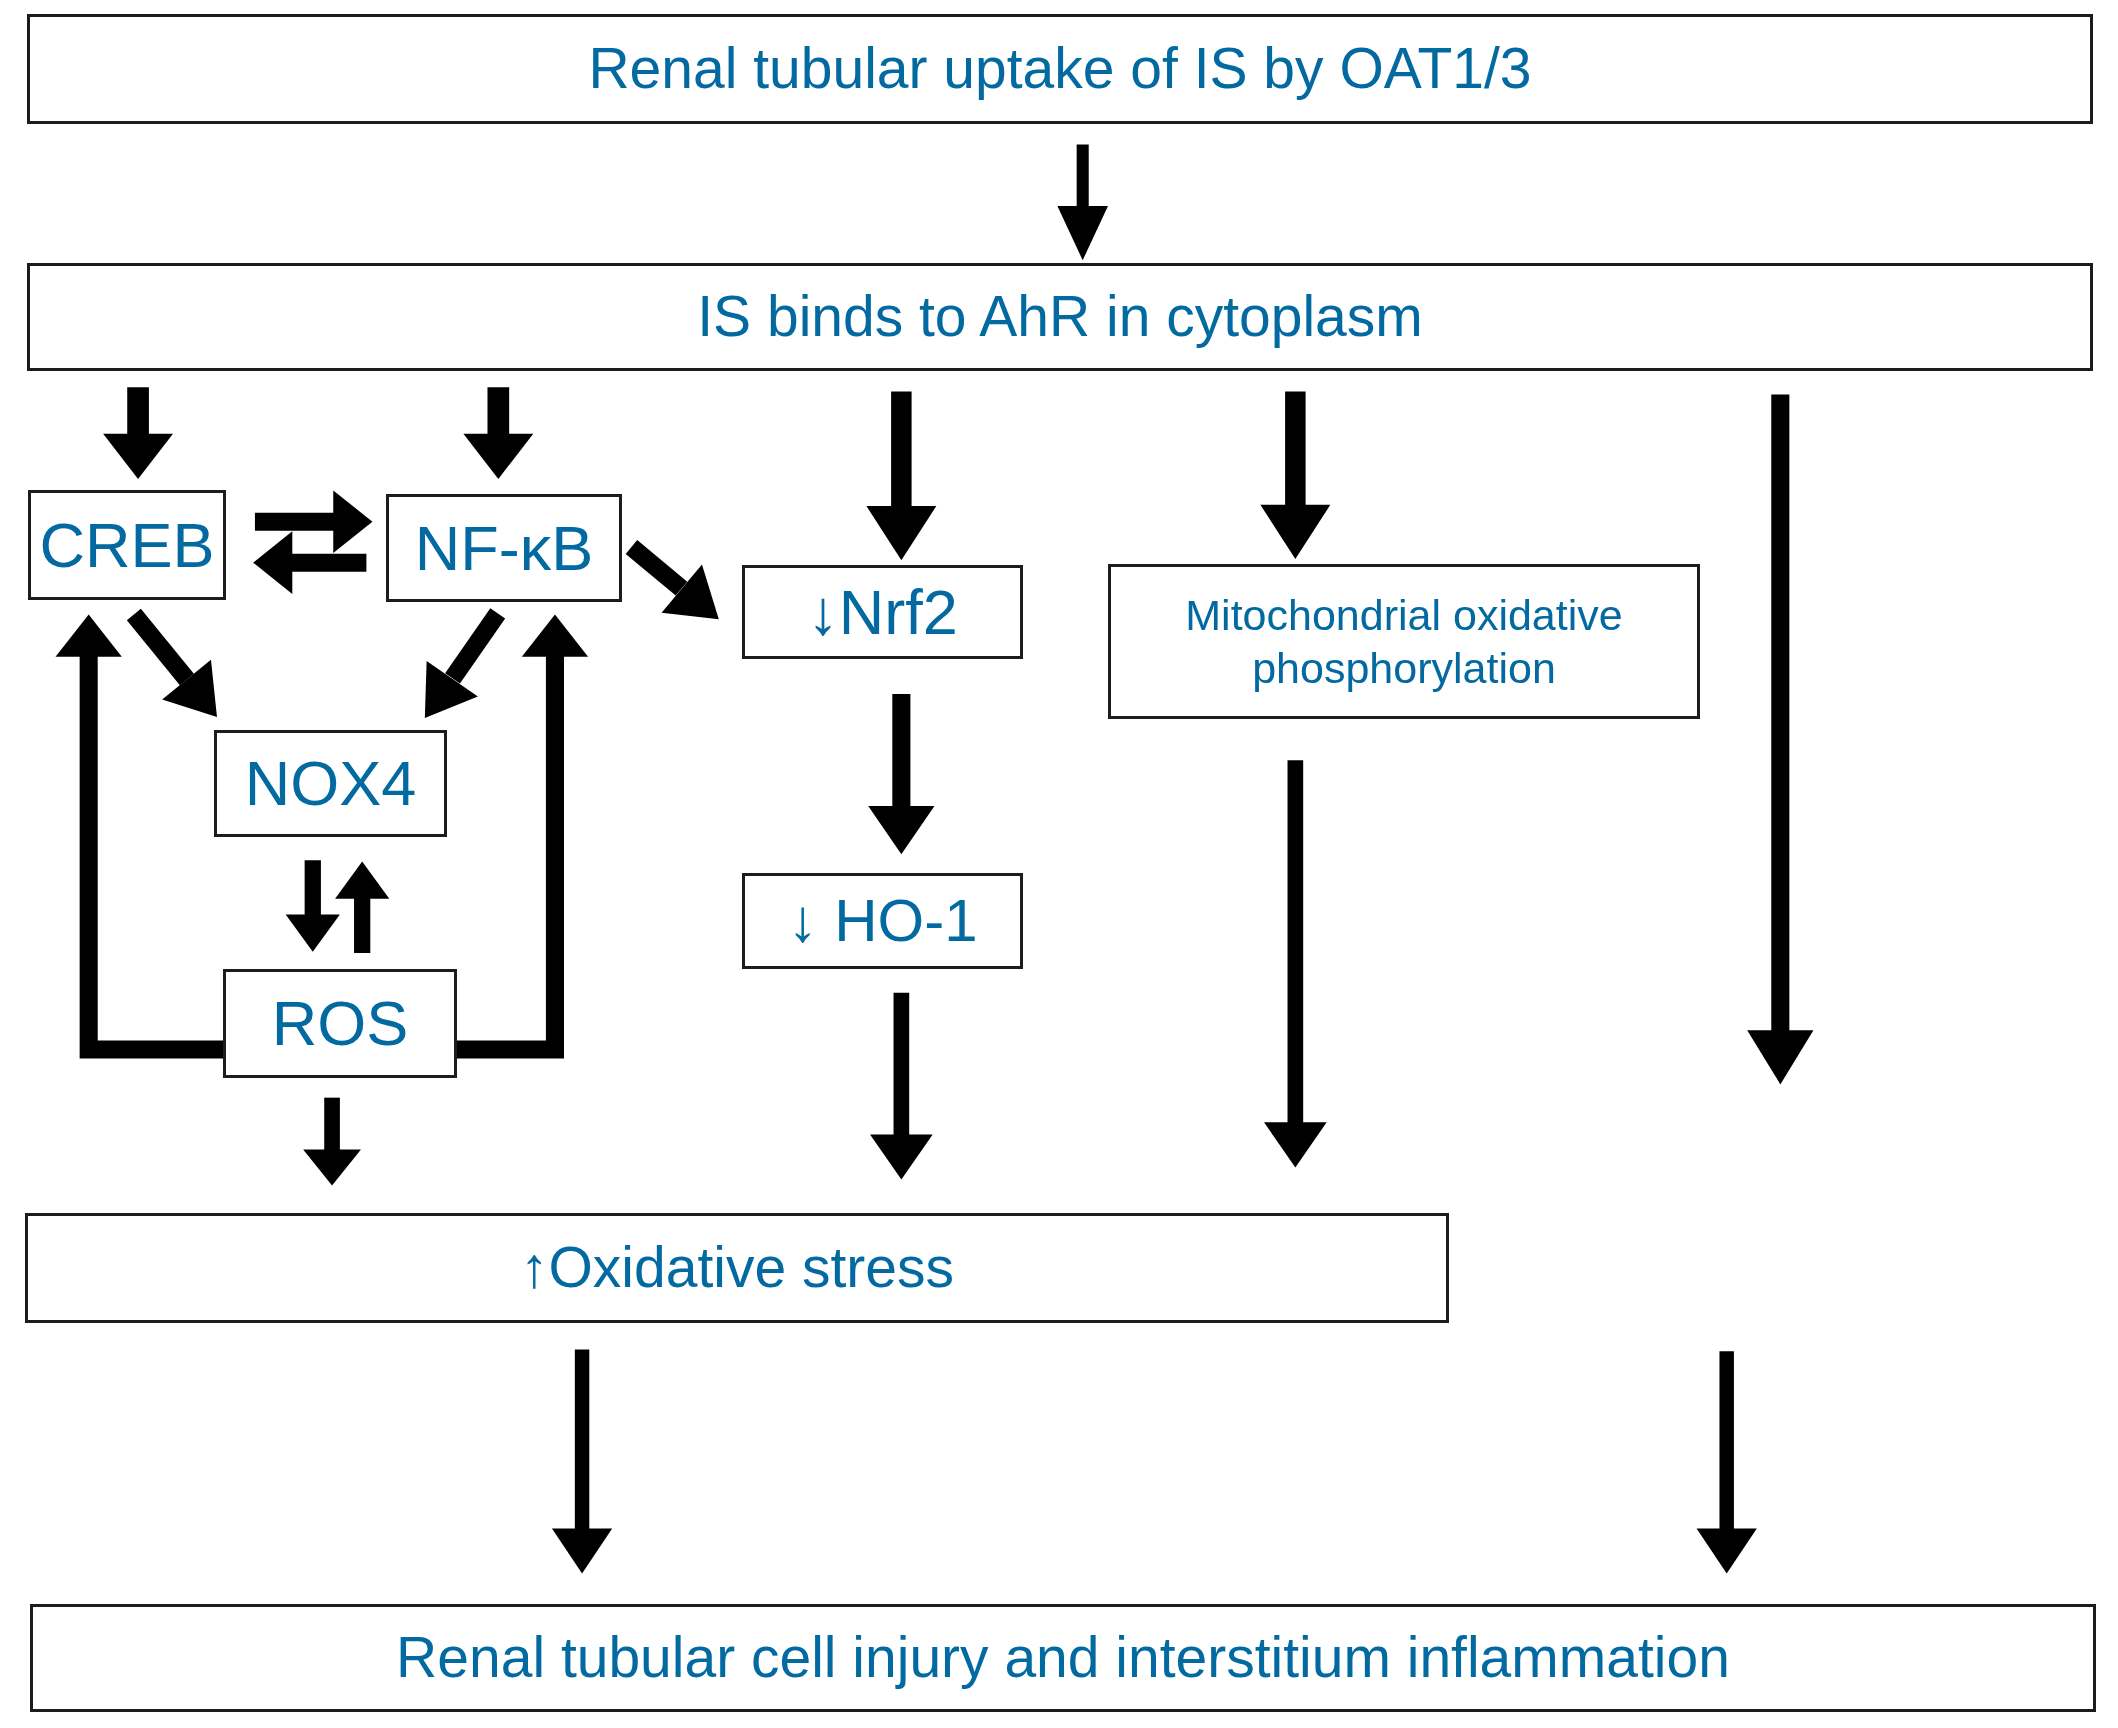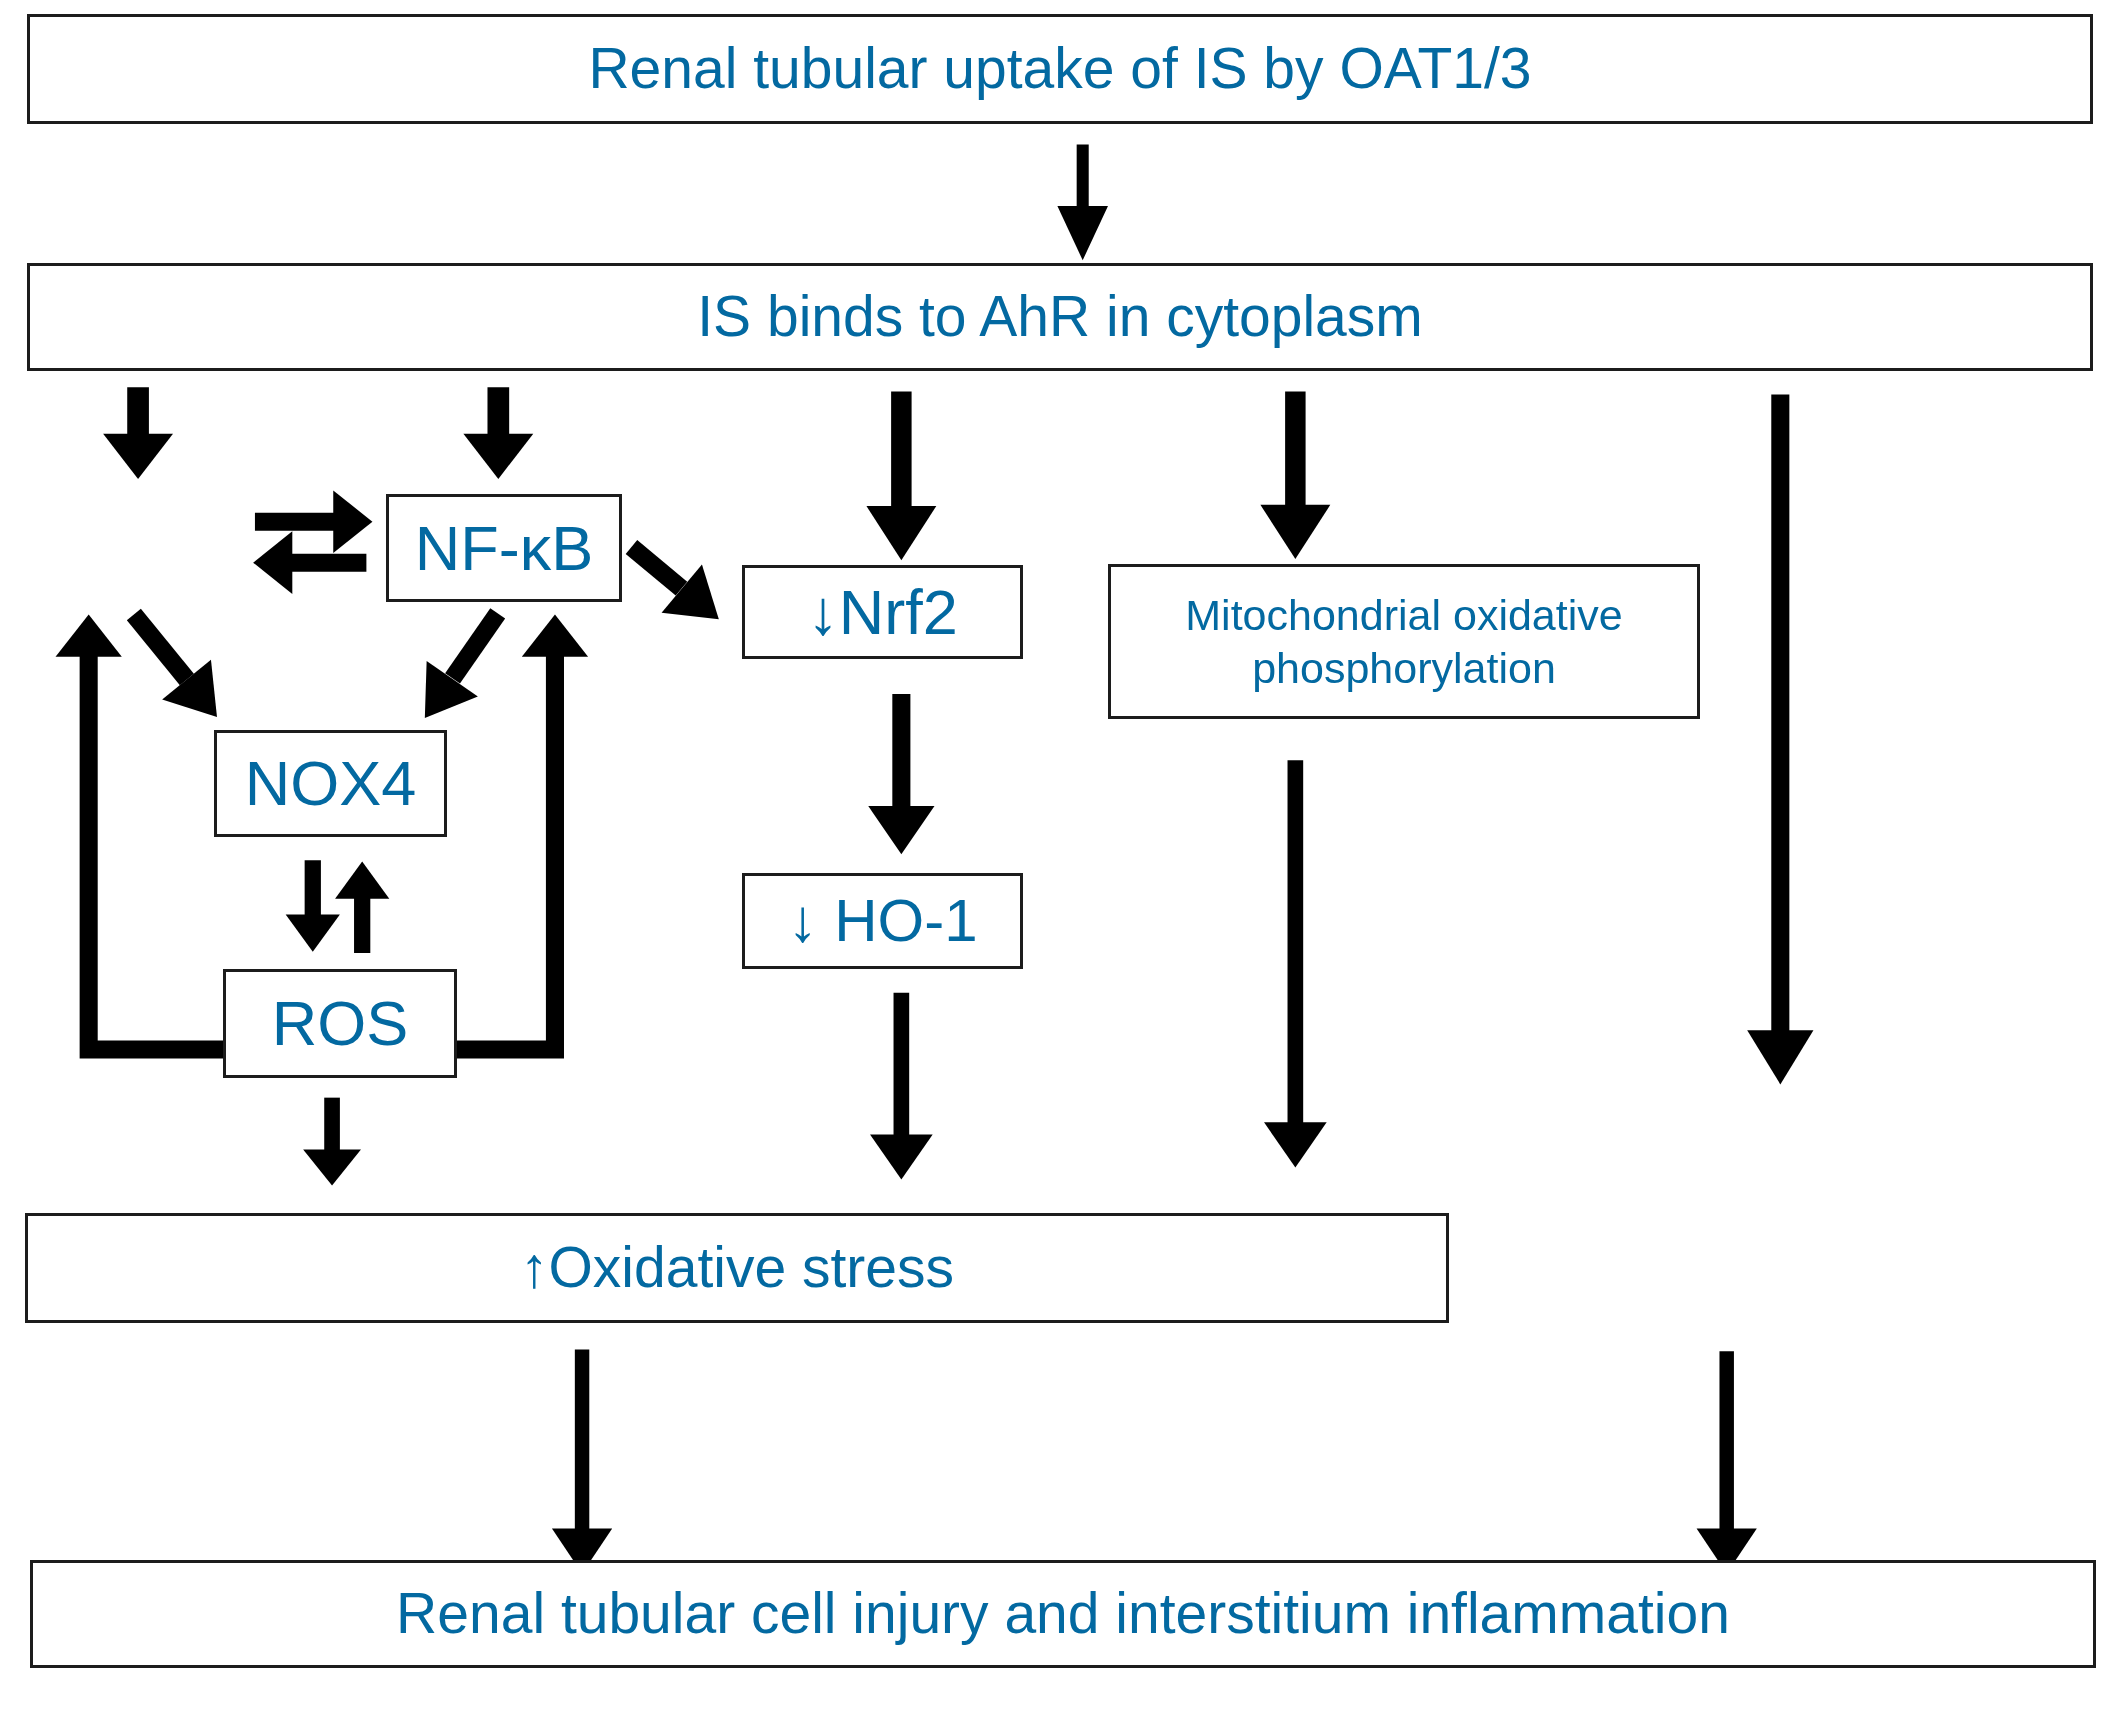--- a/index.html
+++ b/index.html
@@ -34,21 +34,21 @@
   .n-ahr     {left:27px;   top:263px;  width:2066px; height:108px;}
   .n-creb    {left:28px;   top:490px;  width:198px;  height:110px;}
   .n-nfkb    {left:386px;  top:494px;  width:236px;  height:108px;}
   .n-nox4    {left:214px;  top:730px; width:233px;  height:107px;}
   .n-ros     {left:223px;  top:969px; width:234px;  height:109px;}
   .n-nrf2    {left:742px; top:565px;  width:281px;  height:94px;}
   .n-ho1     {left:742px; top:873px; width:281px;  height:96px; font-size:60px;}
   .n-mito    {left:1108px; top:564px;  width:592px;  height:155px;}
   .n-oxstress{left:25px;   top:1213px; width:1424px; height:110px;}
   .n-antiox  {left:1506px; top:1167px; width:575px;  height:155px;}
-  .n-injury  {left:30px;   top:1560px; width:2066px; height:108px;}
+  .n-injury  {left:30px;   top:1604px; width:2066px; height:108px;}
   svg line, svg path{stroke:#000000;fill:none;}
   svg polygon{fill:#000000;stroke:none;}
 </style>
 </head>
 <body>
 
 <div id="canvas">
 
   <svg id="arrow-layer" viewBox="0 0 3517 2870" xmlns="http://www.w3.org/2000/svg">
 
@@ -159,20 +159,23 @@
   </svg>
 
   <div class="node n-uptake f-banner">
     <span>Renal tubular uptake of IS by OAT1/3</span>
   </div>
 
   <div class="node n-ahr f-banner">
     <span>IS binds to AhR in cytoplasm</span>
   </div>
 
+  <div class="node n-creb f-small">
+    <span>CREB</span>
+  </div>
 
   <div class="node n-nfkb f-small">
     <span>NF-κB</span>
   </div>
 
   <div class="node n-nox4 f-small">
     <span>NOX4</span>
   </div>
 
   <div class="node n-ros f-small">

